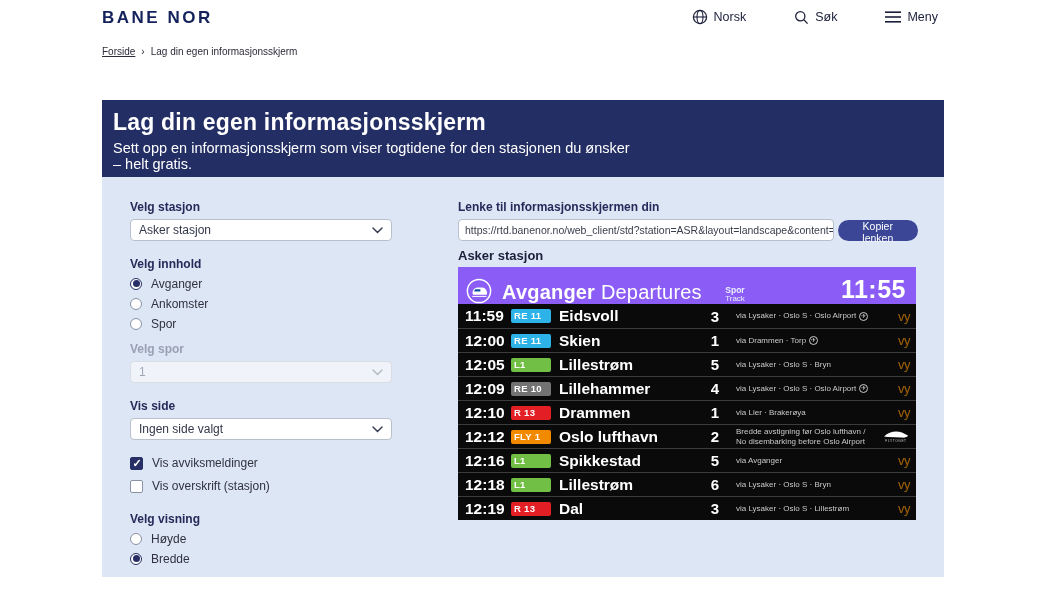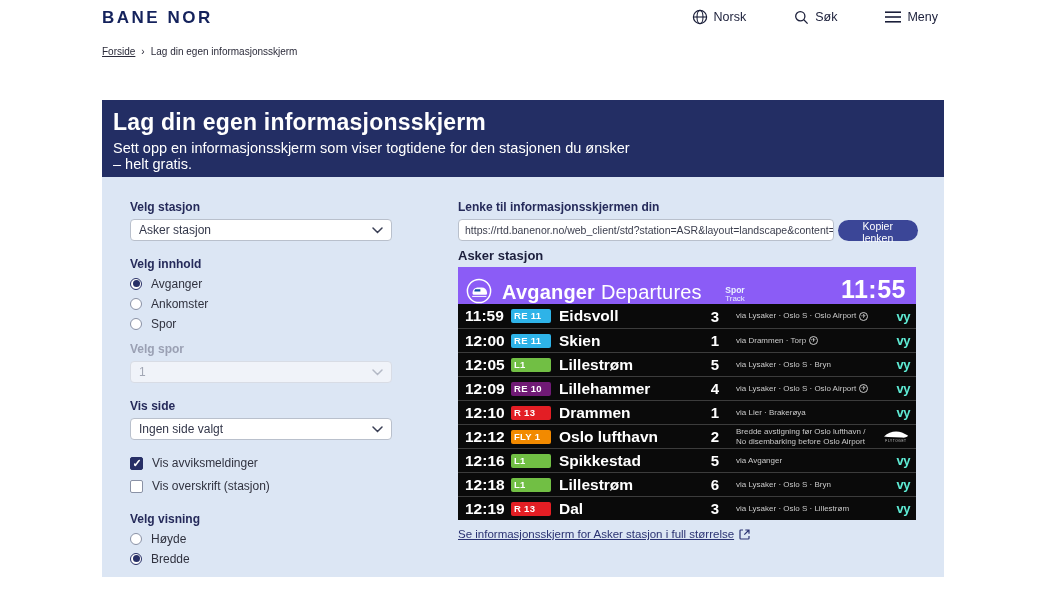--- a/index.html
+++ b/index.html
@@ -61,21 +61,21 @@
   .dep-row { height:24px; display:grid; grid-template-columns:46px 46px 1fr 26px 146px 36px; align-items:center; padding:0 6px 0 7px; border-top:1px solid #3c3c3c; background:#0a0a0a; }
   .dep-row:first-child { border-top:none; }
   .dep-time { color:#fff; font-size:15.5px; font-weight:bold; }
   .dep-badge { width:40px; height:14px; border-radius:2px; color:#fff; font-size:9.5px; font-weight:bold; line-height:14px; padding-left:3px; letter-spacing:0.3px; overflow:hidden; white-space:nowrap; }
   .dep-dest { color:#fff; font-size:15.5px; font-weight:bold; padding-left:2px; white-space:nowrap; overflow:hidden; }
   .dep-track { color:#fff; font-size:15px; font-weight:bold; text-align:center; }
   .dep-via { color:#c9c9c9; font-size:8px; line-height:1.15; padding-left:8px; }
   .via-line2 { display:block; }
   .plane { display:inline-flex; width:9px; height:9px; border:1px solid #c9c9c9; border-radius:50%; font-size:6px; align-items:center; justify-content:center; margin-left:3px; vertical-align:middle; color:#ddd; }
   .dep-op { display:flex; justify-content:flex-end; align-items:center; }
-  .vy-logo { color:#5eead4; font-size:13px; font-weight:bold; letter-spacing:-0.5px; }
+  .vy-logo { color:#a16207; font-size:13px; font-weight:normal; letter-spacing:-0.5px; }
   .flytoget-logo { display:block; }
 
   .fullsize-link { display:inline-flex; gap:5px; align-items:center; margin-top:8px; font-size:11.5px; color:#2a3272; text-decoration:underline; cursor:pointer; }
 </style>
 </head>
 <body>
 
 <div class="page">
 
   <div class="top-bar">
@@ -250,21 +250,21 @@
       
     </span>
     <span class="dep-op">
       <span class="vy-logo">vy</span>
 
     </span>
   </div>
 
   <div class="dep-row">
     <span class="dep-time">12:09</span>
-    <span class="dep-badge" style="background: #701a75;">RE 10</span>
+    <span class="dep-badge" style="background: #737373;">RE 10</span>
     <span class="dep-dest">Lillehammer</span>
     <span class="dep-track">4</span>
     <span class="dep-via">
       <span class="via-line1">via Lysaker · Oslo S · Oslo Airport</span><span class="plane">✈</span>
       
     </span>
     <span class="dep-op">
       <span class="vy-logo">vy</span>
 
     </span>
@@ -343,23 +343,16 @@
       
     </span>
     <span class="dep-op">
       <span class="vy-logo">vy</span>
 
     </span>
   </div>
 </div>
       </div>
 
-      <a class="fullsize-link">
-        <span>Se informasjonsskjerm for Asker stasjon i full størrelse</span>
-        <svg width="11" height="11" viewBox="0 0 11 11">
-            <path d="M4 1 H1.8 C1.3 1 1 1.3 1 1.8 v7.4 c0 .5 .3 .8 .8 .8 h7.4 c.5 0 .8-.3 .8-.8 V7" fill="none" stroke="#2a3272" stroke-width="1.2"></path>
-            <path d="M6.3 1 H10 v3.7 M10 1 L5.3 5.7" fill="none" stroke="#2a3272" stroke-width="1.2"></path>
-          </svg>
-      </a>
     </div>
 
   </div>
 </div>
 
 </body></html>

